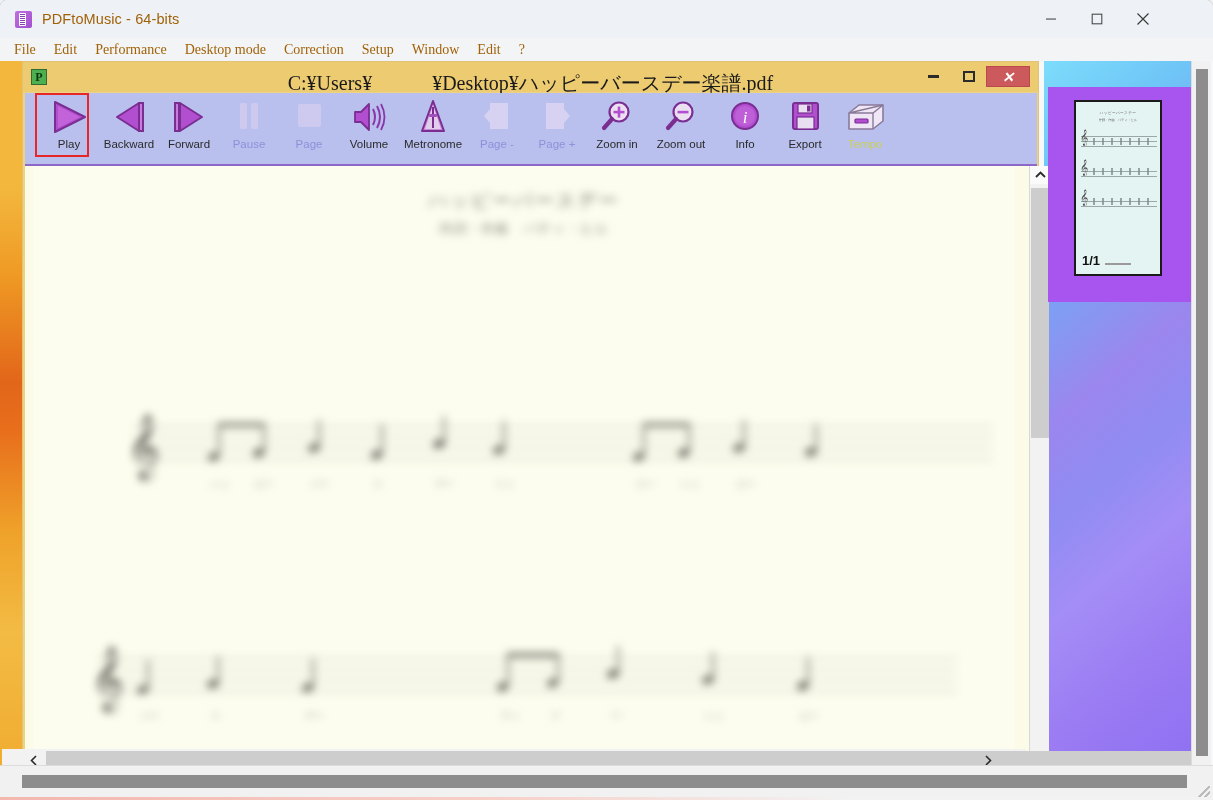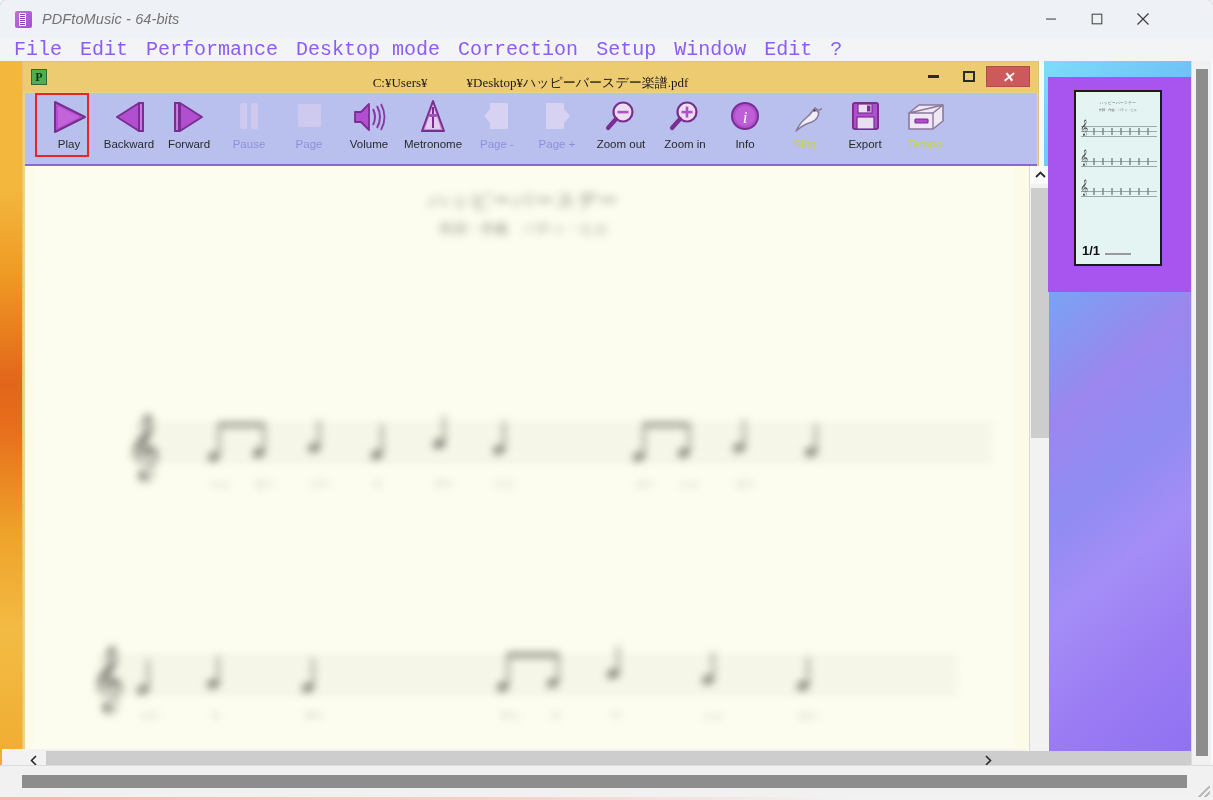--- a/index.html
+++ b/index.html
@@ -32,42 +32,41 @@
   .app-icon::after{
     content:"";position:absolute;left:4px;top:2px;width:7px;height:13px;
     background:#ffffff;border-radius:1px;
   }
   .app-icon::before{
     content:"";position:absolute;left:5px;top:3px;width:5px;height:11px;
     background:repeating-linear-gradient(to bottom,#8b3fb5 0 1px,#ffffff 1px 2px);
     z-index:2;
   }
   .win-title{
-    font-size:14.5px;color:#737373;letter-spacing:.1px;
+    font-size:14.5px;color:#a16207;letter-spacing:.1px;
     font-family:"Liberation Sans",sans-serif;
-    font-style:italic;
   }
   .win-ctl{
     position:absolute;top:0;height:38px;width:46px;
     display:flex;align-items:center;justify-content:center;
   }
   .win-ctl svg{display:block;}
   .ctl-min{right:139px;}
   .ctl-max{right:93px;}
   .ctl-close{right:47px;}
 
   
   .menubar{
     position:absolute;left:0;top:38px;width:1213px;height:23px;
     background:#f3f4f6;display:flex;align-items:center;
     border-bottom:1px solid #e2e4e7;
   }
   .menu-item{
-    font-family:Liberation Mono, monospace;
-    font-size:20px;color:#8b5cf6;
+    font-family:Liberation Serif, serif;
+    font-size:14px;color:#a16207;
     padding:0 9px;line-height:23px;white-space:nowrap;cursor:default;
   }
   .menu-item:first-child{margin-left:5px;}
 
   
   .desktop{
     position:absolute;left:0;top:61px;width:1213px;height:729px;
     background:#f7f8f9;
   }
   .desk-left{
@@ -107,21 +106,21 @@
   }
   .inner-icon span{
     position:absolute;left:0;top:0;right:0;bottom:0;
     font-family:"Liberation Serif",serif;font-size:12px;font-weight:bold;
     color:#10340f;display:flex;align-items:center;justify-content:center;
     line-height:1;
   }
   .inner-title-text{
     position:absolute;left:0;right:0;top:0;height:42px;
     display:flex;align-items:center;justify-content:center;
-    font-family:"Liberation Serif",serif;font-size:13px;color:#1a1a1a;
+    font-family:"Liberation Serif",serif;font-size:20px;color:#1a1a1a;
     pointer-events:none;
   }
   .iw-ctl{
     position:absolute;top:4px;height:21px;
     display:flex;align-items:center;justify-content:center;
   }
   .iw-min{right:92px;width:26px;}
   .iw-max{right:56px;width:26px;}
   .iw-close{right:8px;width:44px;height:21px;background:#cc5a5c;border:1px solid #b84a4d;box-sizing:border-box;}
   .iw-min i{display:block;width:11px;height:3px;background:#2b2b2b;}
@@ -203,21 +202,21 @@
     position:absolute;left:2px;top:688px;width:1024px;height:22px;
     background:#f2f2f2;
   }
   .hs-btn{position:absolute;top:0;width:20px;height:22px;display:flex;align-items:center;justify-content:center;}
   .hs-btn.l{left:22px;}
   .hs-btn.r{right:28px;}
   .hs-thumb{position:absolute;left:44px;top:2px;width:1156px;height:18px;background:#cdcdcd;}
 
   
   .thumb-panel{
-    position:absolute;left:1044px;top:8px;width:147px;height:714px;
+    position:absolute;left:1044px;top:18px;width:147px;height:714px;
   }
   .thumb-sel{
     position:absolute;left:4px;top:8px;width:143px;height:215px;
     background:#a855f0;
   }
   .thumb-page{
     position:absolute;left:30px;top:21px;width:88px;height:176px;
     background:#e4f4f2;border:2px solid #1b1b1b;box-sizing:border-box;
     overflow:hidden;
   }
@@ -418,65 +417,54 @@
           <div class="tool dim">
             <div class="ico">
               <svg width="40" height="36" viewBox="0 0 40 36">
                 <path d="M9 4 H27 V30 H9 Z" fill="#d7d2f2"></path>
                 <polygon points="27,10 33,17 27,24" fill="#d7d2f2"></polygon>
               </svg>
             </div>
             <div class="lbl">Page +</div>
           </div>
 
-          <div class="tool w70">
-            <div class="ico">
-              <svg width="40" height="36" viewBox="0 0 40 36">
-                <circle cx="22" cy="13" r="9.5" fill="#eddff2" stroke="#7a2e92" stroke-width="2.2"></circle>
-                <rect x="16.5" y="11.8" width="11" height="2.6" fill="#b24fd0"></rect>
-                <path d="M15 20 L7 29" stroke="#7a2e92" stroke-width="4.2" stroke-linecap="round"></path>
-              </svg>
-            </div>
-            <div class="lbl">Zoom out</div>
-          </div>
-
           <div class="tool">
             <div class="ico">
               <svg width="40" height="36" viewBox="0 0 40 36">
                 <circle cx="22" cy="13" r="9.5" fill="#eddff2" stroke="#7a2e92" stroke-width="2.2"></circle>
                 <rect x="16.5" y="11.8" width="11" height="2.6" fill="#b24fd0"></rect>
                 <rect x="20.7" y="7.6" width="2.6" height="11" fill="#b24fd0"></rect>
                 <path d="M15 20 L7 29" stroke="#7a2e92" stroke-width="4.2" stroke-linecap="round"></path>
               </svg>
             </div>
             <div class="lbl">Zoom in</div>
           </div>
 
+          <div class="tool w70">
+            <div class="ico">
+              <svg width="40" height="36" viewBox="0 0 40 36">
+                <circle cx="22" cy="13" r="9.5" fill="#eddff2" stroke="#7a2e92" stroke-width="2.2"></circle>
+                <rect x="16.5" y="11.8" width="11" height="2.6" fill="#b24fd0"></rect>
+                <path d="M15 20 L7 29" stroke="#7a2e92" stroke-width="4.2" stroke-linecap="round"></path>
+              </svg>
+            </div>
+            <div class="lbl">Zoom out</div>
+          </div>
+
           <div class="tool">
             <div class="ico">
               <svg width="40" height="36" viewBox="0 0 40 36">
                 <circle cx="20" cy="17" r="13" fill="#b24fd0" stroke="#7a2e92" stroke-width="2"></circle>
                 <circle cx="20" cy="17" r="10" fill="#c76ade" opacity=".6"></circle>
                 <text x="20" y="24" font-family="Liberation Serif, serif" font-size="17" font-style="italic" fill="#ffffff" text-anchor="middle">i</text>
               </svg>
             </div>
             <div class="lbl">Info</div>
           </div>
 
-          <div class="tool sing">
-            <div class="ico">
-              <svg width="40" height="36" viewBox="0 0 40 36">
-                <path d="M30 9 q5 3 3 8 q-2 5 -9 7 q-6 2 -13 8 q4 -8 9 -12 q5 -4 10 -11 z" fill="#f2eef7" stroke="#8a7a9a" stroke-width="1.5" stroke-linejoin="round"></path>
-                <path d="M28 11 q4 0 6 3" stroke="#8a7a9a" stroke-width="1.2" fill="none"></path>
-                <circle cx="29.5" cy="11.5" r="1.2" fill="#4a3a5a"></circle>
-                <path d="M33 11 l4 -1.5 l-3.6 3" fill="#c7b7d7" stroke="#8a7a9a" stroke-width="1"></path>
-              </svg>
-            </div>
-            <div class="lbl">Sing</div>
-          </div>
 
           <div class="tool">
             <div class="ico">
               <svg width="40" height="36" viewBox="0 0 40 36">
                 <rect x="8" y="4" width="25" height="26" rx="2" fill="#b24fd0" stroke="#7a2e92" stroke-width="2"></rect>
                 <rect x="13" y="5" width="14" height="9" fill="#e8dff0" stroke="#7a2e92" stroke-width="1.2"></rect>
                 <rect x="22" y="6.5" width="3.5" height="6" fill="#7a2e92"></rect>
                 <rect x="12" y="18" width="17" height="12" fill="#e8dff0" stroke="#7a2e92" stroke-width="1.2"></rect>
               </svg>
             </div>

